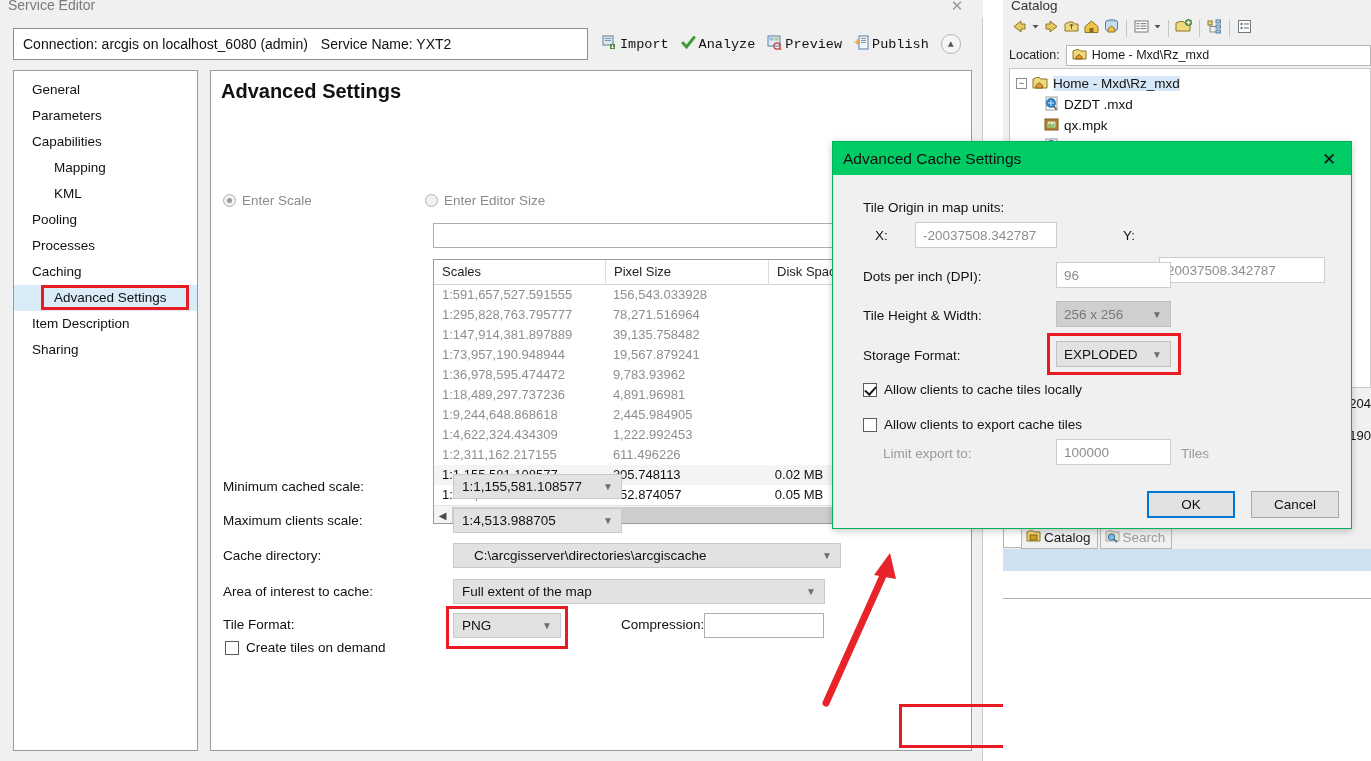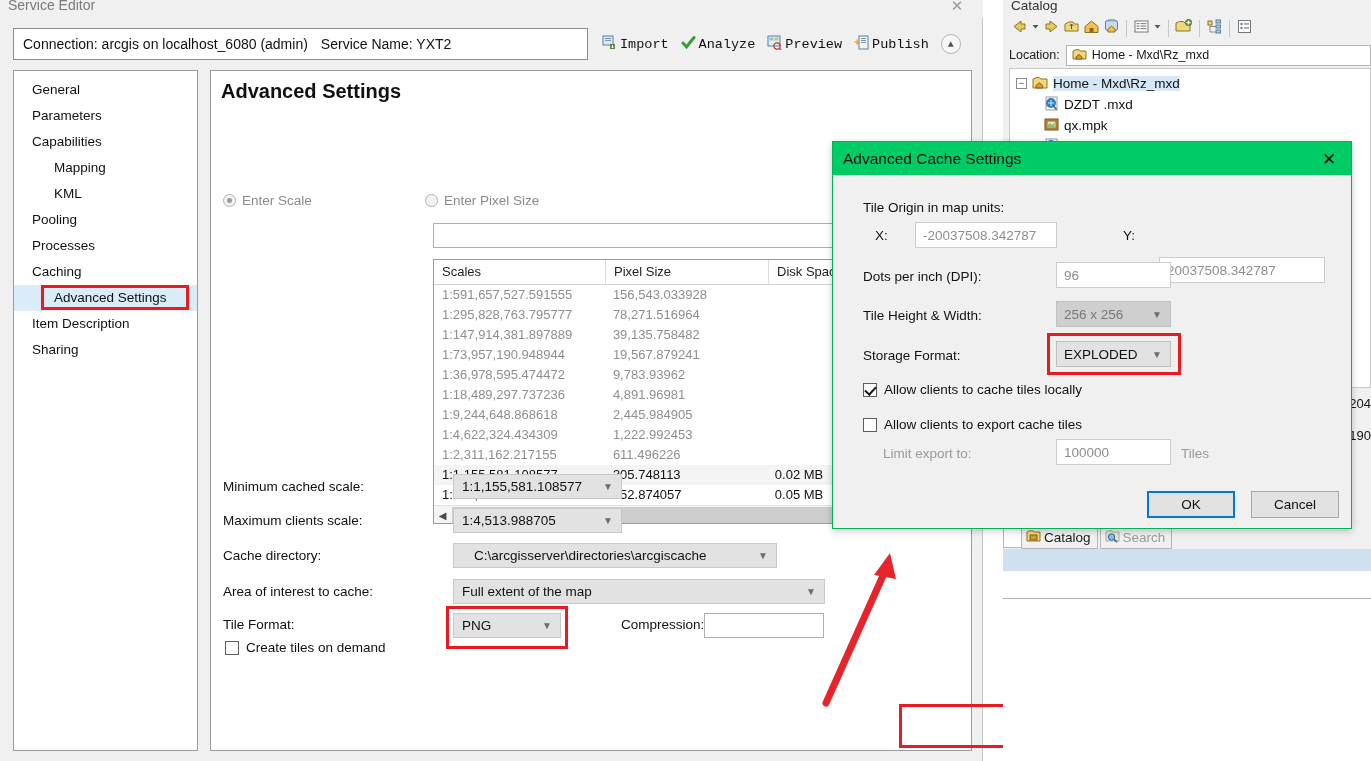--- a/index.html
+++ b/index.html
@@ -419,21 +419,21 @@
 
   <div id="se-main">
     <div id="panel-title">Advanced Settings</div>
 
     <div class="radio-row" style="left:12px;">
       <span class="radio checked"></span>
       <span class="radio-label">Enter Scale</span>
     </div>
     <div class="radio-row" style="left:214px;">
       <span class="radio"></span>
-      <span class="radio-label">Enter Pixel Size</span>
+      <span class="radio-label">Enter Editor Size</span>
     </div>
 
     <div id="scale-input"></div>
 
     <div class="side-btn" id="btn-add">Add</div>
     <div class="side-btn" id="btn-delete">Delete</div>
     <div class="side-btn" id="btn-suggest">Suggest...</div>
 
     <div id="grid">
       <div id="grid-head">
@@ -522,21 +522,21 @@
     <div class="frow" style="top:437px;">
       <div class="flabel">Maximum clients scale:</div>
       <div class="combo" style="left:232px; width:169px;">
         <span>1:4,513.988705</span>
         <span class="chev">▼</span>
       </div>
     </div>
 
     <div class="frow" style="top:472px;">
       <div class="flabel">Cache directory:</div>
-      <div class="combo" style="left:232px; width:324px;padding-left:20px;">
+      <div class="combo" style="left:232px; width:388px;padding-left:20px;">
         <span>C:\arcgisserver\directories\arcgiscache</span>
         <span class="chev">▼</span>
       </div>
     </div>
 
     <div class="frow" style="top:508px;">
       <div class="flabel">Area of interest to cache:</div>
       <div class="combo" style="left:232px; width:372px;">
         <span>Full extent of the map</span>
         <span class="chev">▼</span>

